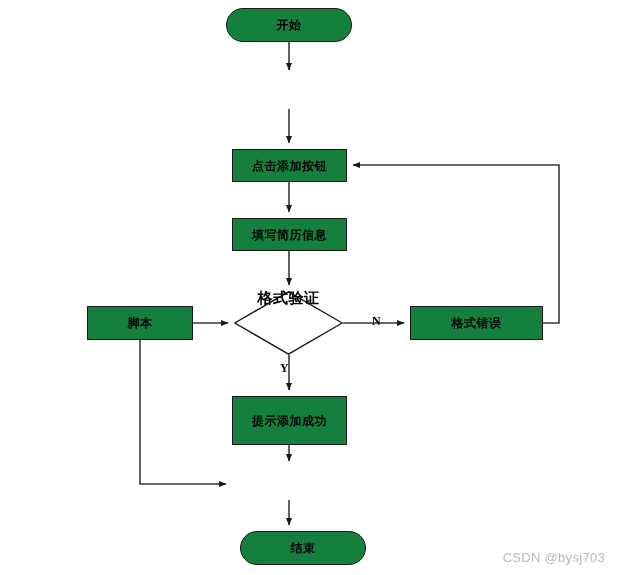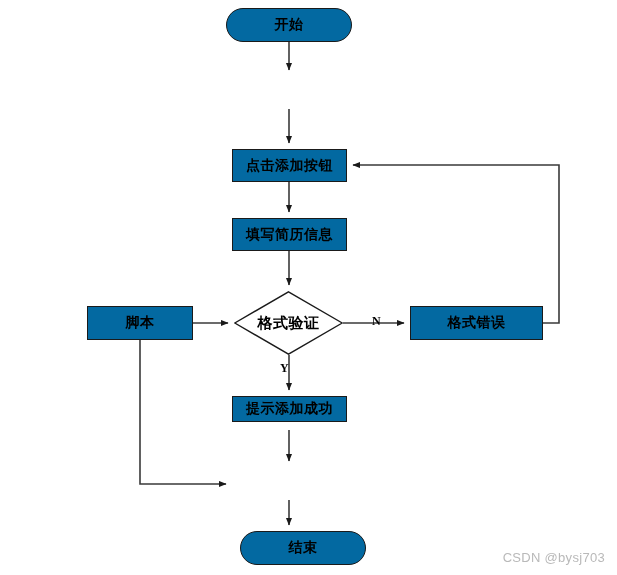--- a/index.html
+++ b/index.html
@@ -23,39 +23,38 @@
     top: 0;
     width: 617px;
     height: 575px;
   }
   .node {
     position: absolute;
     box-sizing: border-box;
     display: flex;
     align-items: center;
     justify-content: center;
-    background: #0369a1;
+    background: #15803d;
     border: 1px solid #1a1a1a;
     color: #000000;
-    font-size: 14px;
+    font-size: 12px;
     font-weight: bold;
     letter-spacing: 0.5px;
     white-space: nowrap;
     line-height: 1;
   }
   .node.terminator {
     border-radius: 18px;
   }
   .node.process {
     border-radius: 0;
   }
   .diamond-wrap {
     position: absolute;
     display: flex;
-    align-items: center;
     justify-content: center;
   }
   .diamond-label {
     position: relative;
     z-index: 2;
     color: #000000;
     font-size: 15px;
     font-weight: bold;
     letter-spacing: 0.5px;
     white-space: nowrap;
@@ -141,21 +140,21 @@
     <svg width="109" height="64" viewBox="0 0 109 64" style="position:absolute;left:0;top:0;">
       <polygon points="54.5,0.8 108.2,32 54.5,63.2 0.8,32" fill="#ffffff" stroke="#1a1a1a" stroke-width="1.4"></polygon>
     </svg>
     <span class="diamond-label">格式验证</span>
   </div>
 
   <div class="node process" style="left:410px; top:306px; width:133px; height:34px;">
     <span>格式错误</span>
   </div>
 
-  <div class="node process" style="left:232px; top:396px; width:115px; height:26px;">
+  <div class="node process" style="left:232px; top:396px; width:115px; height:49px;">
     <span>提示添加成功</span>
   </div>
 
 
   <div class="node terminator" style="left:240px; top:531px; width:126px; height:34px;">
     <span>结束</span>
   </div>
 
   <span class="edge-label" style="left:372px; top:315px;">N</span>
   <span class="edge-label" style="left:280px; top:362px;">Y</span>

